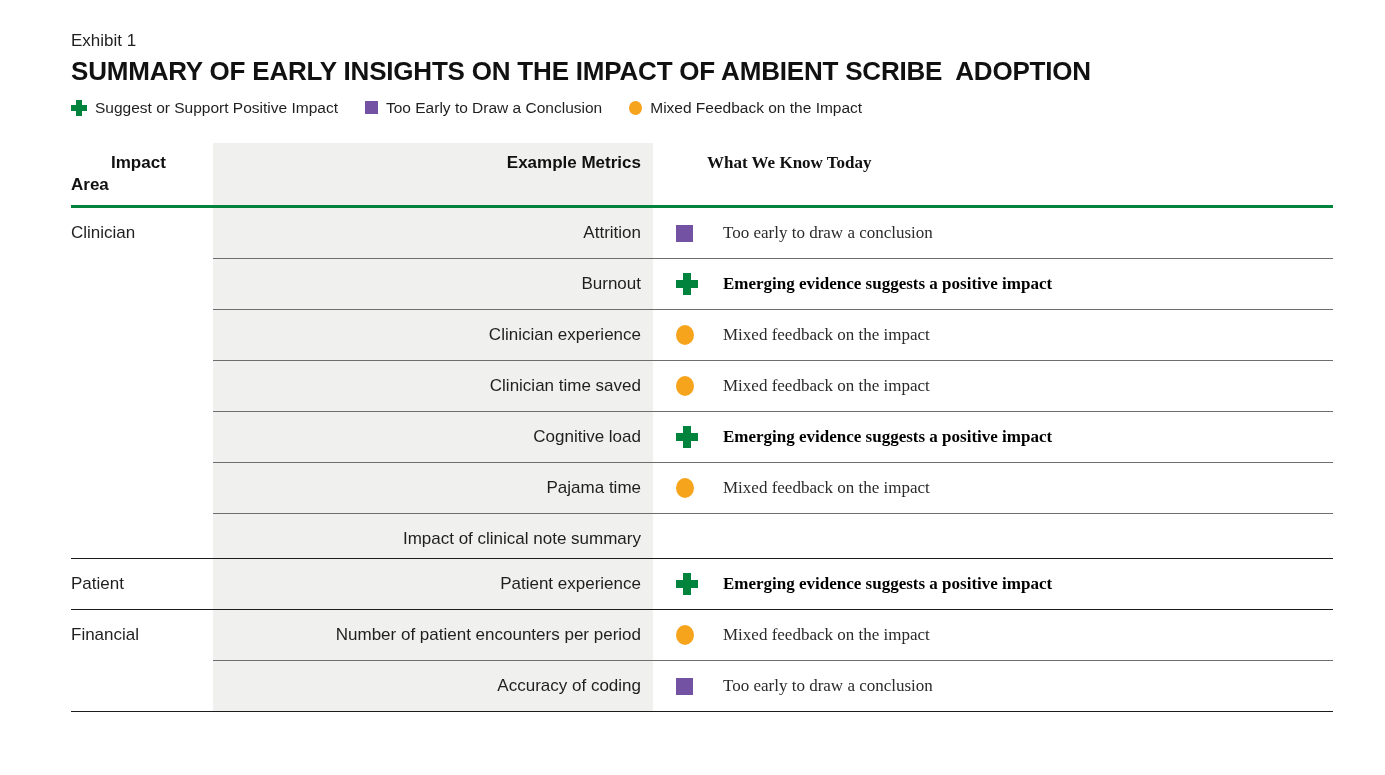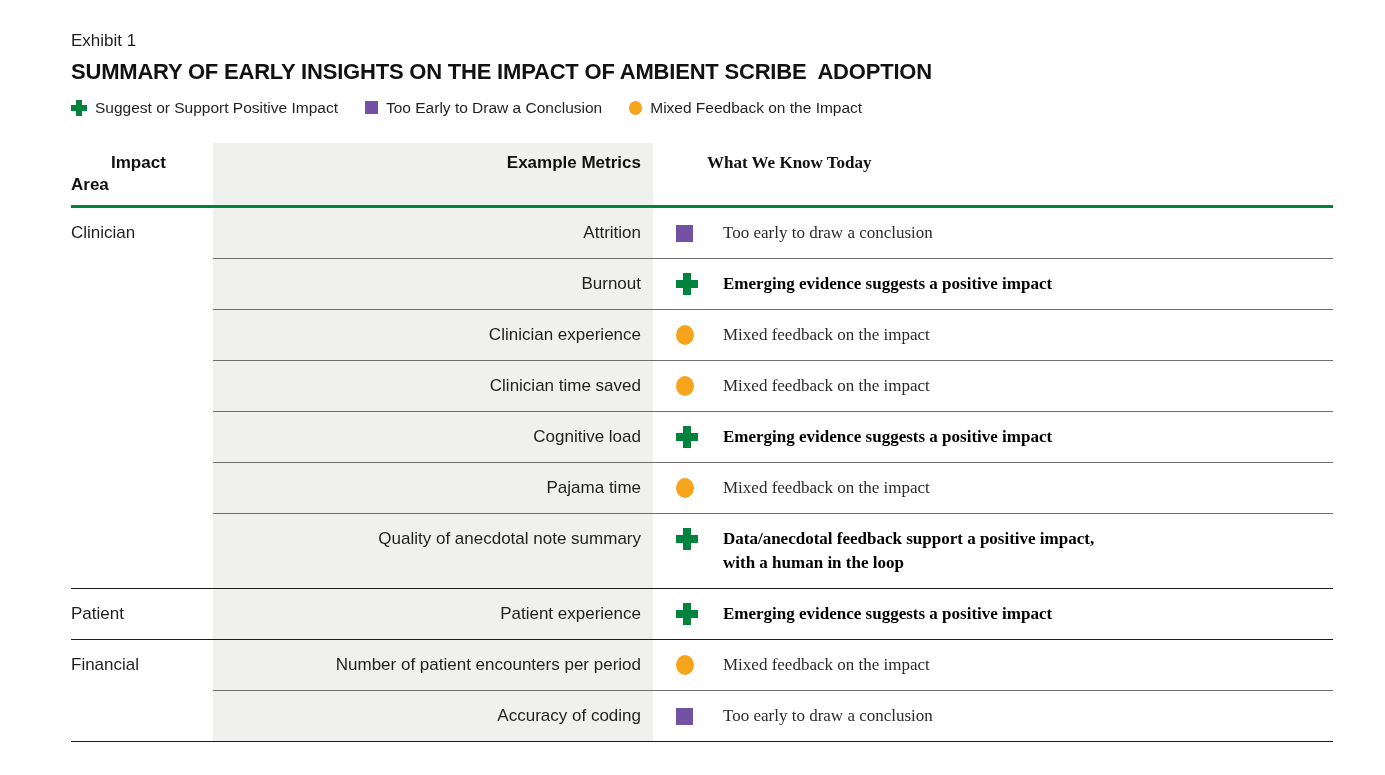--- a/index.html
+++ b/index.html
@@ -9,21 +9,21 @@
     background: #ffffff;
     font-family: "Liberation Sans", sans-serif;
     color: #1f1f1f;
     overflow: hidden;
   }
   .page { padding: 31px 52px 0 71px; }
 
   .exhibit-label { font-size: 17px; line-height: 20px; color: #1f1f1f; }
   .exhibit-title {
     margin-top: 8px;
-    font-size: 22px; line-height: 25px;
+    font-size: 26px; line-height: 25px;
     font-weight: 700; color: #111;
     letter-spacing: -0.2px;
     white-space: pre-wrap;
   }
 
   .legend { margin-top: 14px; display: flex; align-items: flex-start; gap: 27px; }
   .legend-item { display: flex; align-items: center; gap: 8px; font-size: 15.5px; line-height: 19px; }
 
   
   .icon { position: relative; display: inline-block; flex-shrink: 0; }
@@ -210,55 +210,48 @@
         <span class="status-text">Mixed feedback on the impact</span>
       </div>
     </div>
   </div>
           <div class="row">
     <div class="cell-area">
       <span class="area-label"></span>
     </div>
     <div class="row-rest">
       <div class="cell-metric">
-        <span class="metric-label">Quality of anecdotal note summary</span>
+        <span class="metric-label">Impact of clinical note summary</span>
+      </div>
+      <div class="col-gap"></div>
+    </div>
+  </div>
+        </div>
+        <div class="group">
+          <div class="row">
+    <div class="cell-area">
+      <span class="area-label">Patient</span>
+    </div>
+    <div class="row-rest">
+      <div class="cell-metric">
+        <span class="metric-label">Patient experience</span>
       </div>
       <div class="col-gap"></div>
       <div class="cell-status">
         <span class="status-icon-wrap">
           <span class="icon icon-plus" style="color: rgb(0, 132, 61);"></span>
         </span>
-        <span class="status-text bold">Data/anecdotal feedback support a positive impact,
-with a human in the loop</span>
+        <span class="status-text bold">Emerging evidence suggests a positive impact</span>
       </div>
     </div>
   </div>
         </div>
         <div class="group">
           <div class="row">
     <div class="cell-area">
-      <span class="area-label">Patient</span>
-    </div>
-    <div class="row-rest">
-      <div class="cell-metric">
-        <span class="metric-label">Patient experience</span>
-      </div>
-      <div class="col-gap"></div>
-      <div class="cell-status">
-        <span class="status-icon-wrap">
-          <span class="icon icon-plus" style="color: rgb(0, 132, 61);"></span>
-        </span>
-        <span class="status-text bold">Emerging evidence suggests a positive impact</span>
-      </div>
-    </div>
-  </div>
-        </div>
-        <div class="group">
-          <div class="row">
-    <div class="cell-area">
       <span class="area-label">Financial</span>
     </div>
     <div class="row-rest">
       <div class="cell-metric">
         <span class="metric-label">Number of patient encounters per period</span>
       </div>
       <div class="col-gap"></div>
       <div class="cell-status">
         <span class="status-icon-wrap">
           <span class="icon icon-circle" style="color: rgb(247, 164, 29);"></span>

